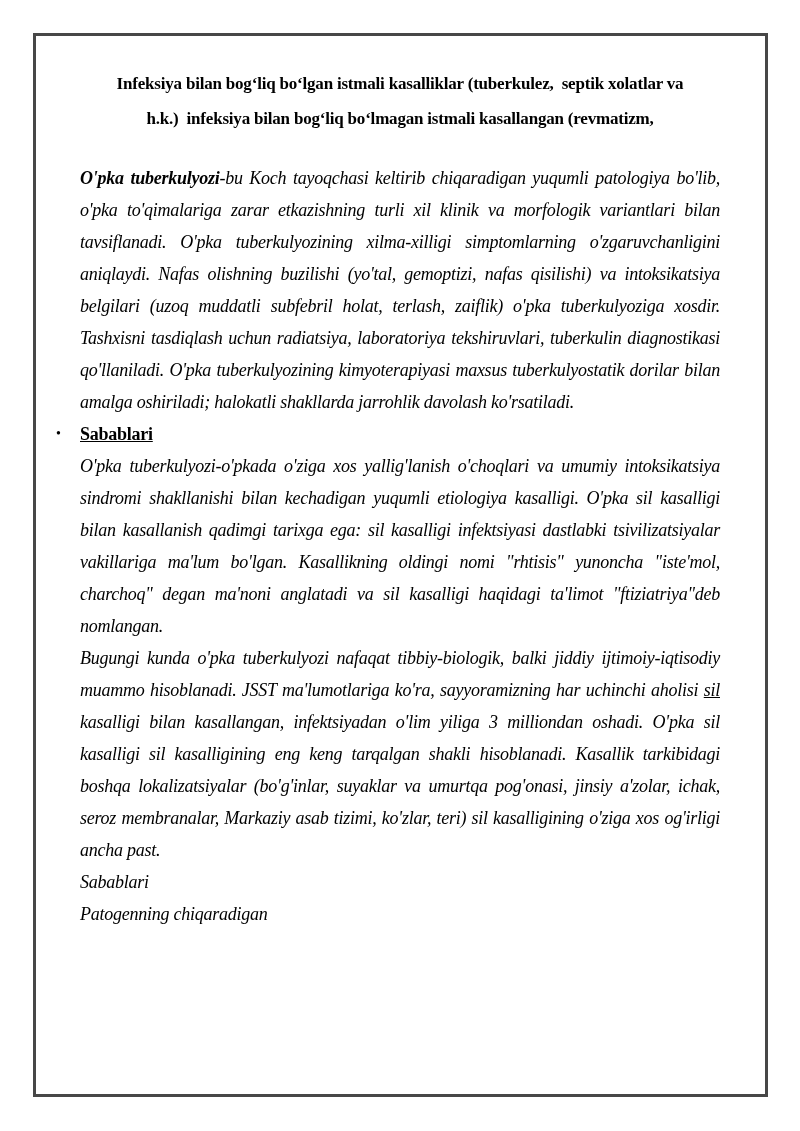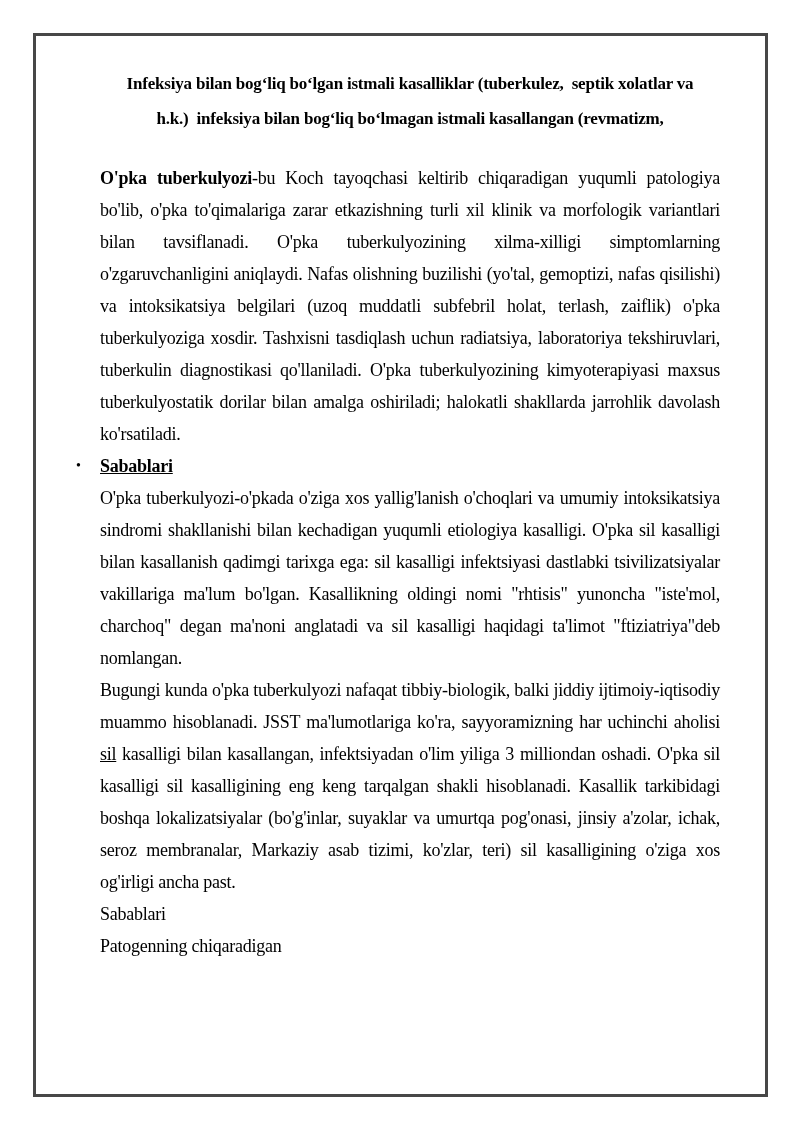--- a/index.html
+++ b/index.html
@@ -13,38 +13,39 @@
   }
   .page {
     position: absolute;
     left: 33px;
     top: 33px;
     width: 735px;
     height: 1064px;
     box-sizing: border-box;
     border: 3px solid #474747;
     background: #ffffff;
-    padding: 30px 45px 0 64px;
+    padding: 30px 45px 0 44px;
     overflow: hidden;
   }
   .doc-title {
     font-weight: bold;
     font-size: 17px;
     line-height: 35px;
     text-align: center;
     letter-spacing: -0.2px;
     margin: 0 0 26px 0;
   }
   .title-line { white-space: pre-wrap; }
   .body-par {
     margin: 0;
     font-size: 18px;
     line-height: 32px;
     text-align: justify;
     letter-spacing: -0.25px;
+    font-style: italic;
   }
   .plain-par { text-align: left; }
   .bullet-list {
     margin: 0;
     padding: 0;
     list-style: none;
     font-size: 18px;
     line-height: 32px;
     letter-spacing: -0.25px;
   }

